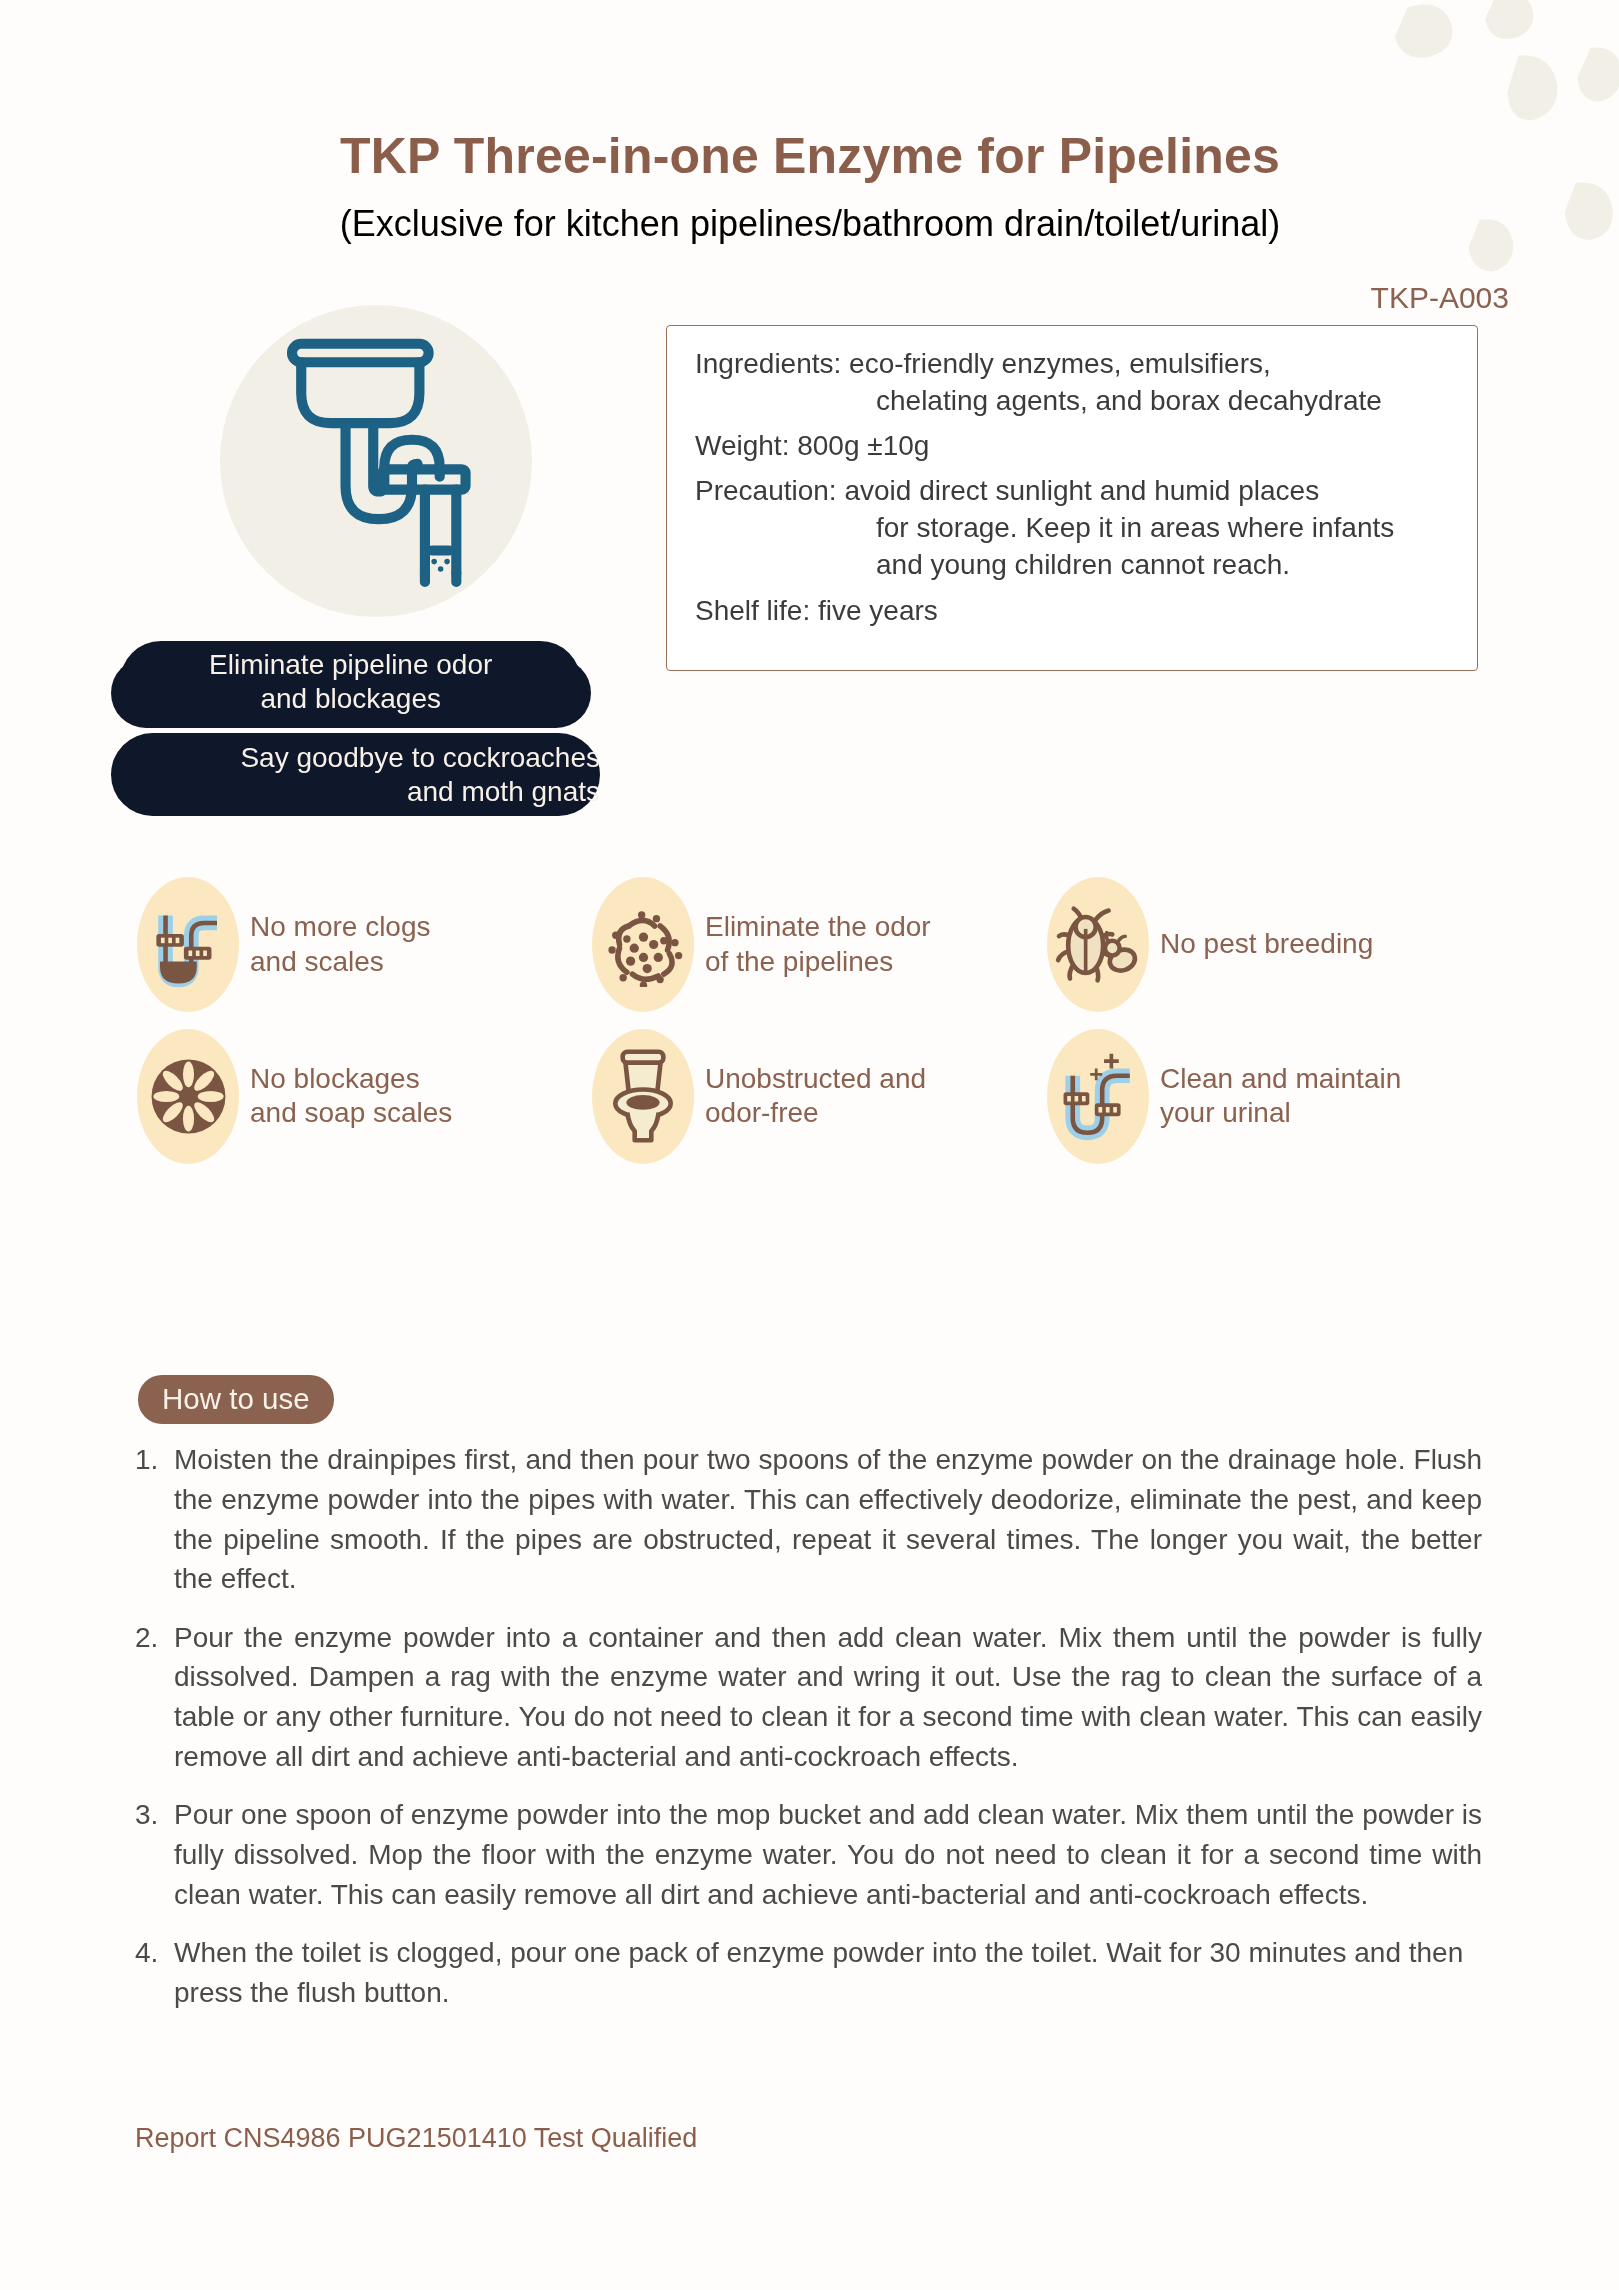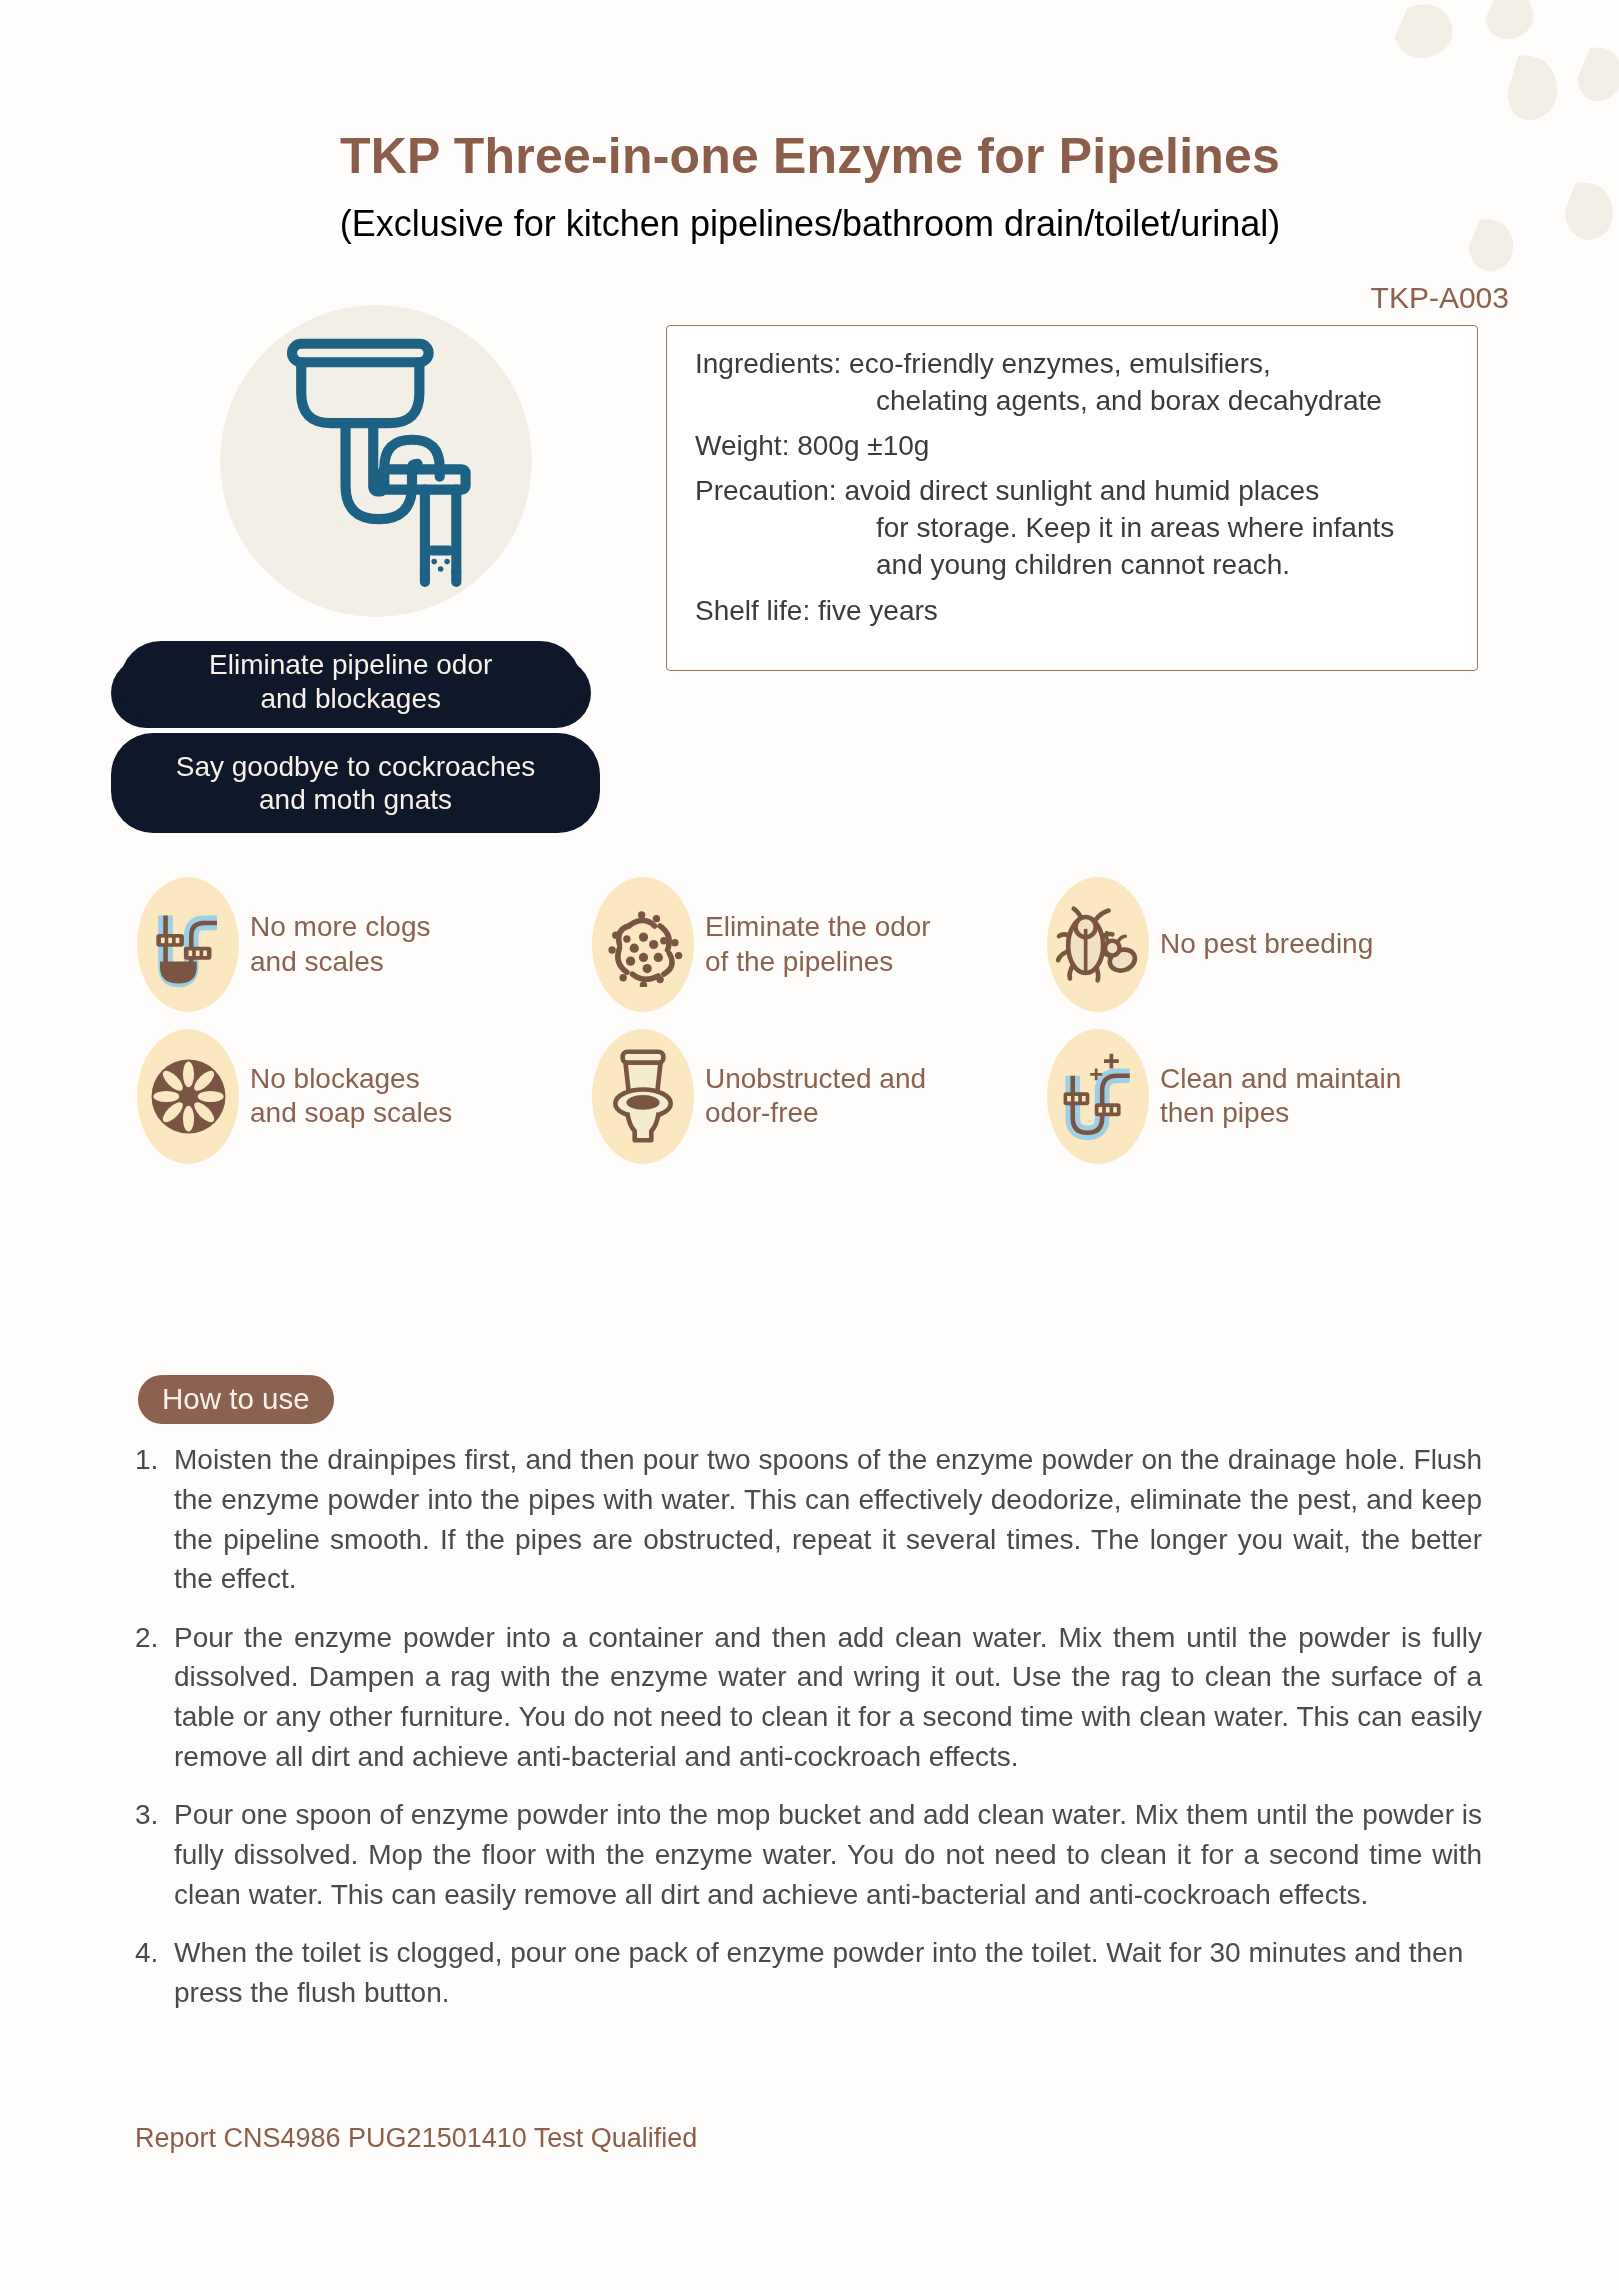--- a/index.html
+++ b/index.html
@@ -49,21 +49,21 @@
 
   
   .banner-wrap{position:absolute;left:111px;top:641px;width:517px;height:185px;}
   .banner{
     position:absolute;background:#0f172a;color:#F7F1E8;
     font-size:28px;text-align:center;line-height:1.18;
     display:flex;align-items:center;justify-content:center;
   }
   .banner1{left:9.2px;top:0;width:461px;height:81px;border-radius:41px 41px 37px 37px;}
   .banner1b{left:0;top:16.6px;width:480px;height:70px;border-radius:37px;}
-  .banner2{left:0;top:92px;width:489px;height:100px;border-radius:42px;}
+  .banner2{left:0;top:92px;width:489px;height:83px;border-radius:42px;text-align:right;}
   .banner2b{left:7.4px;top:102px;width:473px;height:72px;border-radius:37px;}
   .banner-txt{position:relative;z-index:3;width:100%;}
 
   
   .benefits{position:absolute;left:137px;top:877px;width:1366px;}
   .brow{display:flex;margin-bottom:16.6px;}
   .bcell{display:flex;align-items:center;width:455px;}
   .bicon{
     width:102px;height:135px;border-radius:50%;
     background:#FBE8C0;flex:0 0 102px;
@@ -315,21 +315,21 @@
                 <rect x="62" y="62" width="4" height="6"></rect>
               </g>
             <g fill="#7A5542">
               <path d="M58 4 L62 4 L62 10 L68 10 L68 14 L62 14 L62 20 L58 20 L58 14 L52 14 L52 10 L58 10 Z"></path>
               <path d="M42 20 L45 20 L45 25 L50 25 L50 28 L45 28 L45 33 L42 33 L42 28 L37 28 L37 25 L42 25 Z"></path>
             </g>
           </svg>
         </div>
         <div class="blabel">
           <div>Clean and maintain</div>
-          <div>then pipes</div>
+          <div>your urinal</div>
         </div>
       </div>
 
     </div>
   </div>
 
   <div class="howto-badge">How to use</div>
 
   <div class="steps">
     <div class="step">

